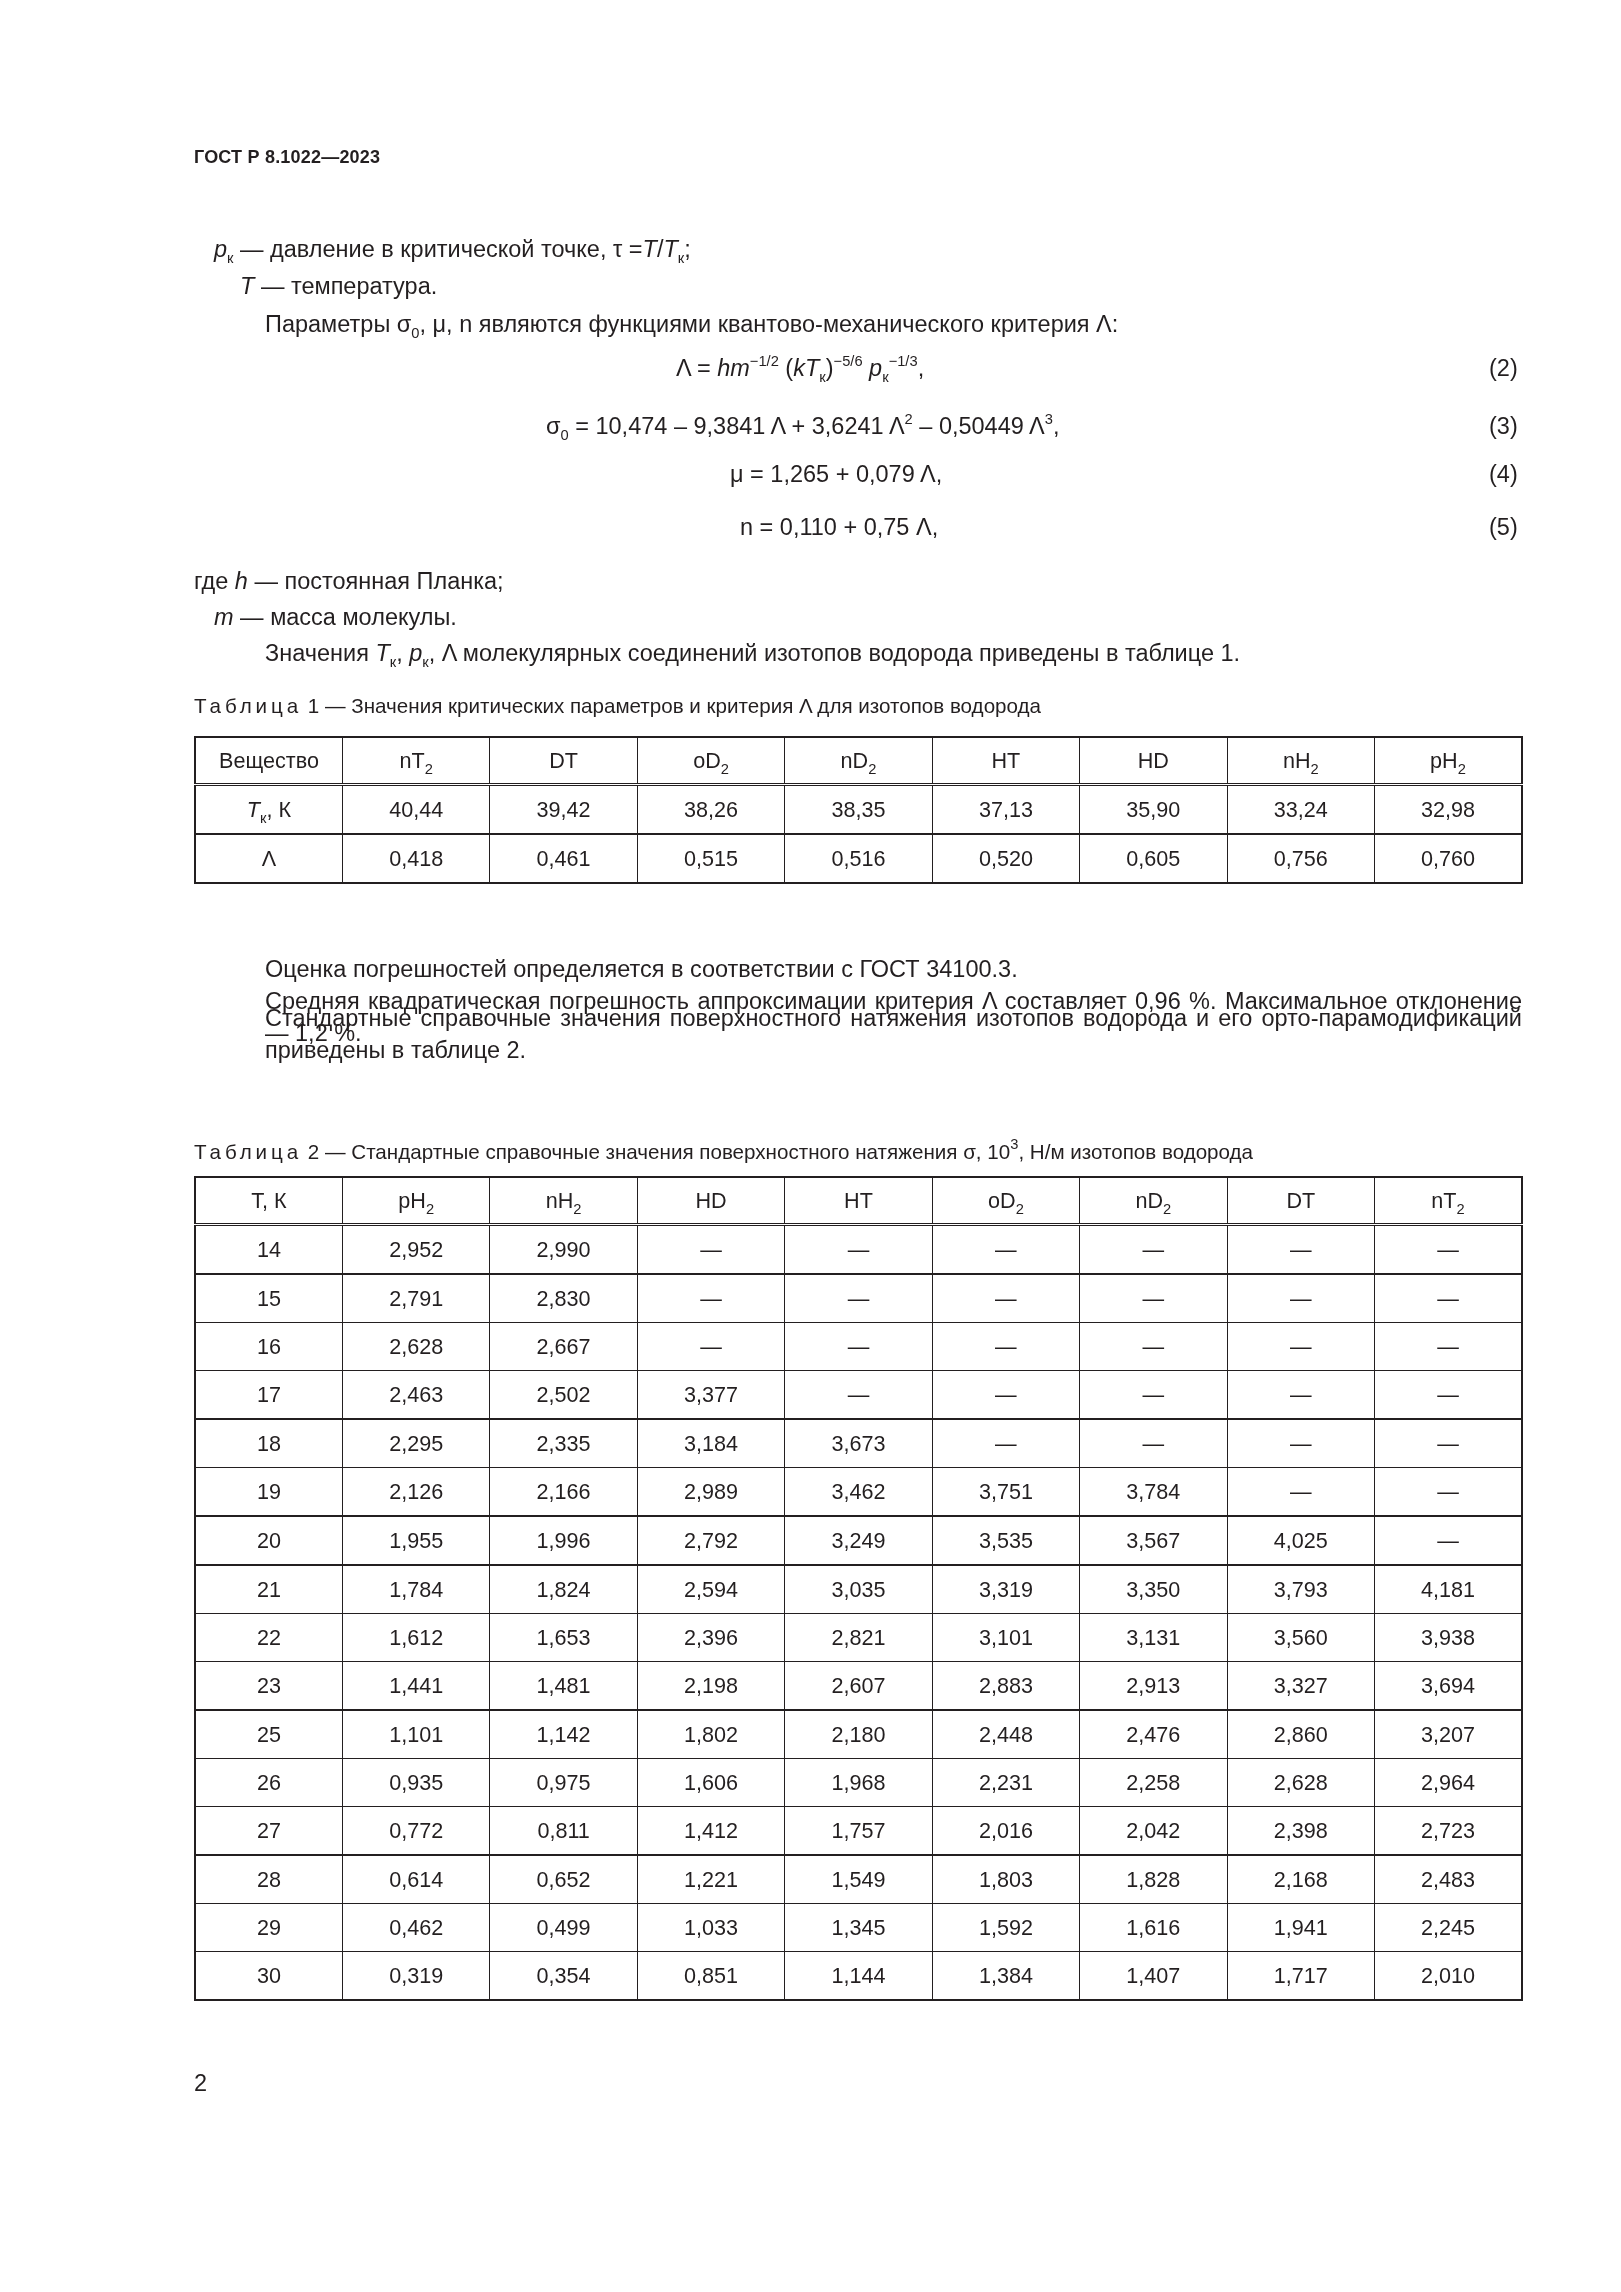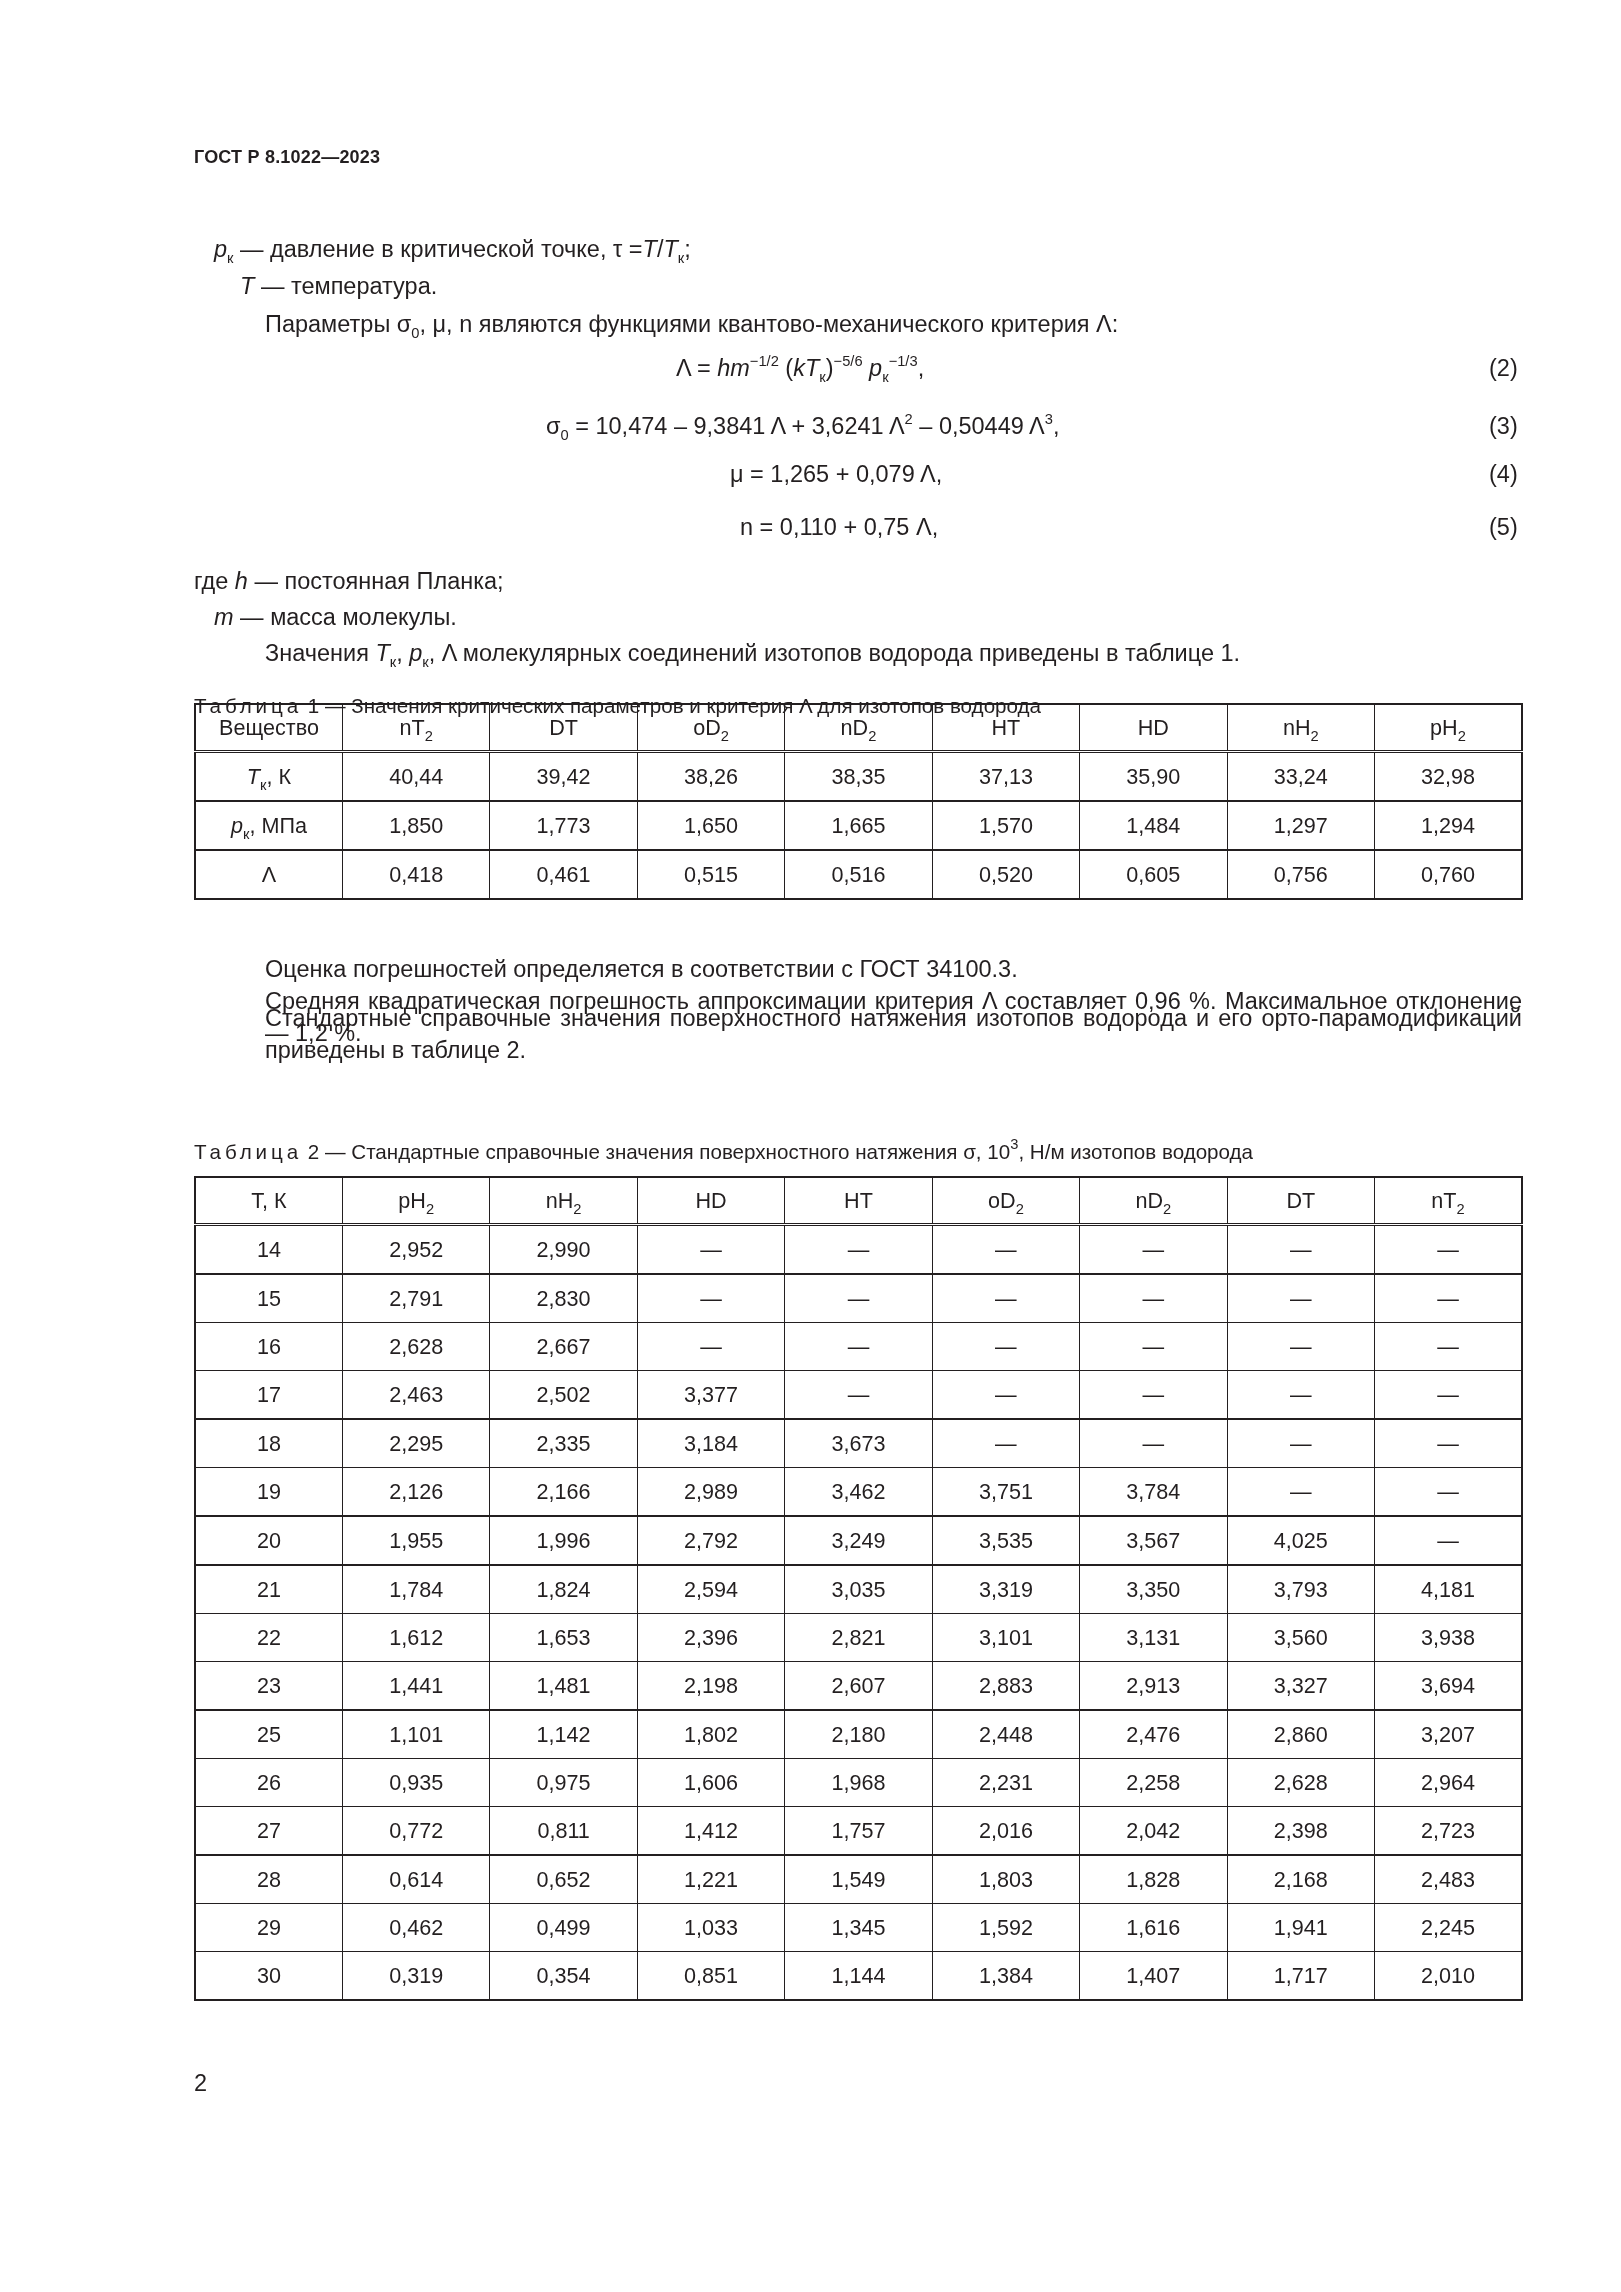--- a/index.html
+++ b/index.html
@@ -51,21 +51,21 @@
 
 <div class="eq" style="left:740px; top:514px;">n = 0,110 + 0,75 Λ,</div>
 <div class="eqnum" style="top:514px;">(5)</div>
 
 <div class="line" style="left:194px; top:567px;"><span>где </span><i>h</i><span> — постоянная Планка;</span></div>
 <div class="line" style="left:214px; top:603px;"><i>m</i><span> — масса молекулы.</span></div>
 <div class="line" style="left:265px; top:639px;"><span>Значения </span><i>T</i><sub>к</sub><span>, </span><i>p</i><sub>к</sub><span>, Λ молекулярных соединений изотопов водорода приведены в таблице 1.</span></div>
 
 <div class="caption" style="top:694px;"><span class="spaced">Таблица</span><span> 1 — Значения критических параметров и критерия Λ для изотопов водорода</span></div>
 
-<table class="t t1" style="top:703px;">
+<table class="t t1" style="top:736px;">
   <thead>
     <tr id="t1-head">
         <th><span>Вещество</span></th>
         <th><span>nT</span><sub>2</sub></th>
         <th><span>DT</span></th>
         <th><span>oD</span><sub>2</sub></th>
         <th><span>nD</span><sub>2</sub></th>
         <th><span>HT</span></th>
         <th><span>HD</span></th>
         <th><span>nH</span><sub>2</sub></th>
@@ -76,31 +76,20 @@
       <tr class="bodyrow">
         <td><span style="font-style: italic;">T</span><sub>к</sub><span>, К</span></td>
         <td>40,44</td>
         <td>39,42</td>
         <td>38,26</td>
         <td>38,35</td>
         <td>37,13</td>
         <td>35,90</td>
         <td>33,24</td>
         <td>32,98</td>
-      </tr>
-      <tr class="bodyrow thick">
-        <td><span style="font-style: italic;">p</span><sub>к</sub><span>, МПа</span></td>
-        <td>1,850</td>
-        <td>1,773</td>
-        <td>1,650</td>
-        <td>1,665</td>
-        <td>1,570</td>
-        <td>1,484</td>
-        <td>1,297</td>
-        <td>1,294</td>
       </tr>
       <tr class="bodyrow thick">
         <td><span>Λ</span></td>
         <td>0,418</td>
         <td>0,461</td>
         <td>0,515</td>
         <td>0,516</td>
         <td>0,520</td>
         <td>0,605</td>
         <td>0,756</td>

